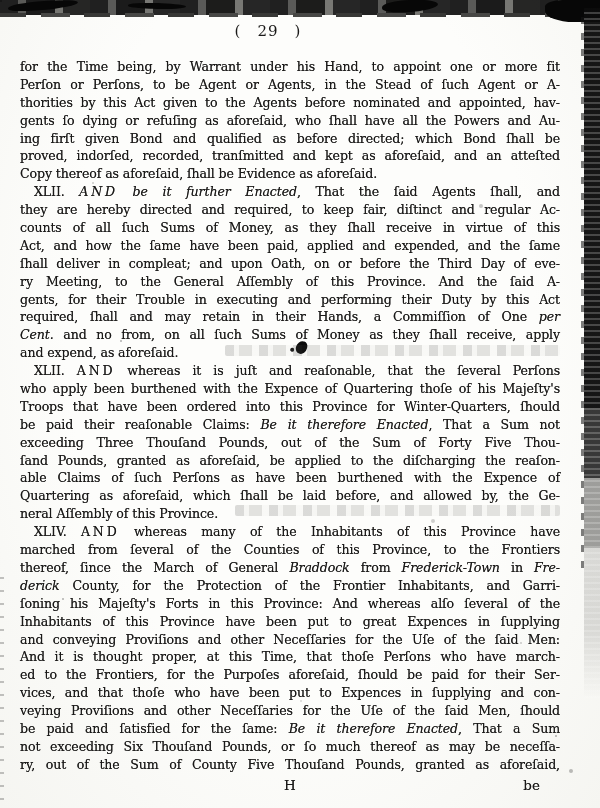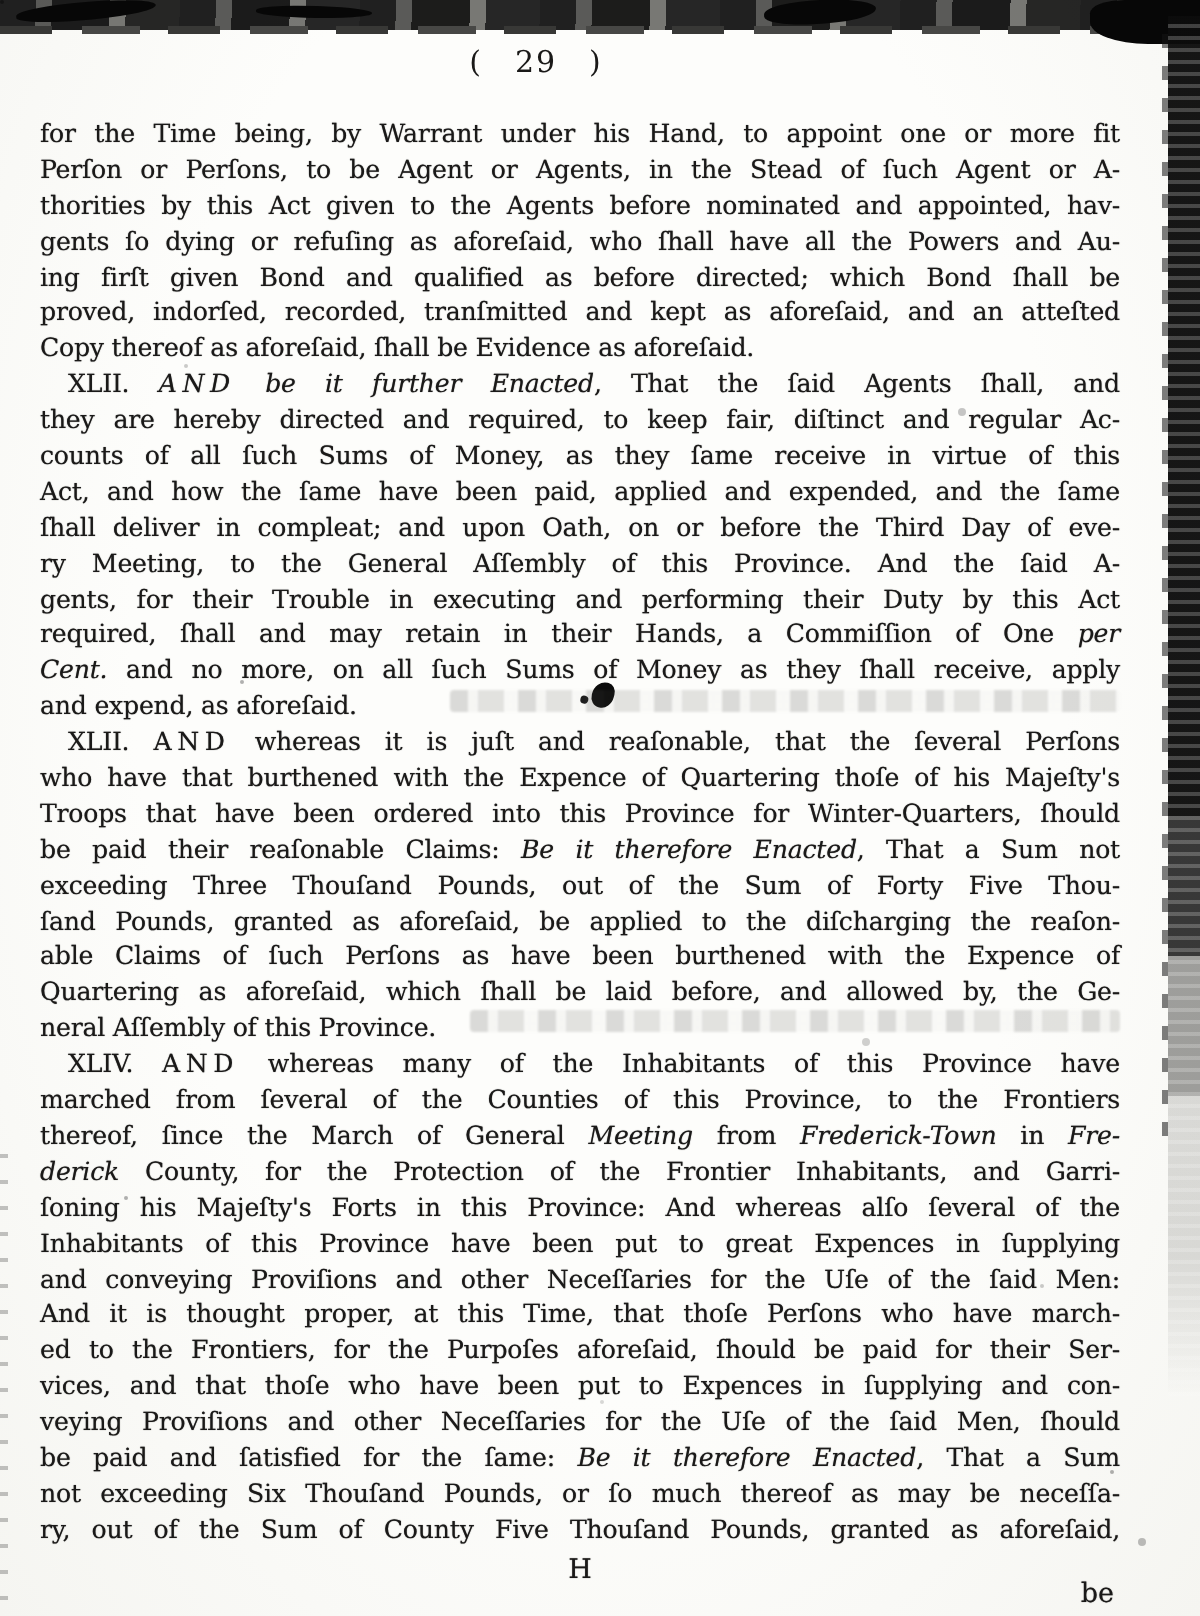--- a/index.html
+++ b/index.html
@@ -76,21 +76,21 @@
     text-shadow:0 0 .5px rgba(10,10,10,.65);
   }
   .line.first{padding-left:14px;}
   .line.last{text-align-last:left;}
   .s-rm{font-style:normal;}
   .s-it{font-style:italic;}
   .s-sp{font-style:normal; letter-spacing:.22em;}
   .s-itsp{font-style:italic; letter-spacing:.22em;}
   .footer-row{position:relative; height:20px; margin-top:3px; font-size:13.5px;}
   .sig{position:absolute; left:0; width:100%; text-align:center; text-shadow:0 0 .5px rgba(10,10,10,.65);}
-  .catchword{position:absolute; right:3px; top:0; text-shadow:0 0 .5px rgba(10,10,10,.65);margin-top:12px;}
+  .catchword{position:absolute; right:20px; top:0; text-shadow:0 0 .5px rgba(10,10,10,.65);}
 </style>
 </head>
 <body>
 
 <div class="page">
 
   <div class="top-band"></div>
   <div class="blob blob-a"></div>
   <div class="blob blob-b"></div>
   <div class="blob blob-c"></div>
@@ -111,44 +111,44 @@
           <div class="line"><span class="s-rm">Perſon or Perſons, to be Agent or Agents, in the Stead of ſuch Agent or A-</span></div>
           <div class="line"><span class="s-rm">thorities by this Act given to the Agents before nominated and appointed, hav-</span></div>
           <div class="line"><span class="s-rm">gents ſo dying or refuſing as aforeſaid, who ſhall have all the Powers and Au-</span></div>
           <div class="line"><span class="s-rm">ing firſt given Bond and qualified as before directed; which Bond ſhall be</span></div>
           <div class="line"><span class="s-rm">proved, indorſed, recorded, tranſmitted and kept as aforeſaid, and an atteſted</span></div>
           <div class="line last"><span class="s-rm">Copy thereof as aforeſaid, ſhall be Evidence as aforeſaid.</span></div>
         </div>
         <div class="para">
           <div class="line first"><span class="s-rm">XLII. </span><span class="s-itsp">AND</span><span class="s-rm"> </span><span class="s-it">be it further Enacted</span><span class="s-rm">, That the ſaid Agents ſhall, and</span></div>
           <div class="line"><span class="s-rm">they are hereby directed and required, to keep fair, diſtinct and regular Ac-</span></div>
-          <div class="line"><span class="s-rm">counts of all ſuch Sums of Money, as they ſame receive in virtue of this</span></div>
+          <div class="line"><span class="s-rm">counts of all ſuch Sums of Money, as they ſhall receive in virtue of this</span></div>
           <div class="line"><span class="s-rm">Act, and how the ſame have been paid, applied and expended, and the ſame</span></div>
           <div class="line"><span class="s-rm">ſhall deliver in compleat; and upon Oath, on or before the Third Day of eve-</span></div>
           <div class="line"><span class="s-rm">ry Meeting, to the General Aſſembly of this Province.  And the ſaid A-</span></div>
           <div class="line"><span class="s-rm">gents, for their Trouble in executing and performing their Duty by this Act</span></div>
           <div class="line"><span class="s-rm">required, ſhall and may retain in their Hands, a Commiſſion of One </span><span class="s-it">per</span></div>
-          <div class="line"><span class="s-it">Cent.</span><span class="s-rm"> and no more, on all ſuch Sums of Money as they ſhall receive, apply</span></div>
+          <div class="line"><span class="s-it">Cent.</span><span class="s-rm"> and no from, on all ſuch Sums of Money as they ſhall receive, apply</span></div>
           <div class="line last"><span class="s-rm">and expend, as aforeſaid.</span></div>
         </div>
         <div class="para">
           <div class="line first"><span class="s-rm">XLII. </span><span class="s-sp">AND</span><span class="s-rm"> whereas it is juſt and reaſonable, that the ſeveral Perſons</span></div>
-          <div class="line"><span class="s-rm">who have that burthened with the Expence of Quartering thoſe of his Majeſty's</span></div>
+          <div class="line"><span class="s-rm">who apply been burthened with the Expence of Quartering thoſe of his Majeſty's</span></div>
           <div class="line"><span class="s-rm">Troops that have been ordered into this Province for Winter-Quarters, ſhould</span></div>
           <div class="line"><span class="s-rm">be paid their reaſonable Claims: </span><span class="s-it">Be it therefore Enacted</span><span class="s-rm">, That a Sum not</span></div>
           <div class="line"><span class="s-rm">exceeding Three Thouſand Pounds, out of the Sum of Forty Five Thou-</span></div>
           <div class="line"><span class="s-rm">ſand Pounds, granted as aforeſaid, be applied to the diſcharging the reaſon-</span></div>
           <div class="line"><span class="s-rm">able Claims of ſuch Perſons as have been burthened with the Expence of</span></div>
           <div class="line"><span class="s-rm">Quartering as aforeſaid, which ſhall be laid before, and allowed by, the Ge-</span></div>
           <div class="line last"><span class="s-rm">neral Aſſembly of this Province.</span></div>
         </div>
         <div class="para">
           <div class="line first"><span class="s-rm">XLIV. </span><span class="s-sp">AND</span><span class="s-rm"> whereas many of the Inhabitants of this Province have</span></div>
           <div class="line"><span class="s-rm">marched from ſeveral of the Counties of this Province, to the Frontiers</span></div>
-          <div class="line"><span class="s-rm">thereof, ſince the March of General </span><span class="s-it">Meeting</span><span class="s-rm"> from </span><span class="s-it">Frederick-Town</span><span class="s-rm"> in </span><span class="s-it">Fre-</span></div>
+          <div class="line"><span class="s-rm">thereof, ſince the March of General </span><span class="s-it">Braddock</span><span class="s-rm"> from </span><span class="s-it">Frederick-Town</span><span class="s-rm"> in </span><span class="s-it">Fre-</span></div>
           <div class="line"><span class="s-it">derick</span><span class="s-rm"> County, for the Protection of the Frontier Inhabitants, and Garri-</span></div>
           <div class="line"><span class="s-rm">ſoning his Majeſty's Forts in this Province:  And whereas alſo ſeveral of the</span></div>
           <div class="line"><span class="s-rm">Inhabitants of this Province have been put to great Expences in ſupplying</span></div>
           <div class="line"><span class="s-rm">and conveying Proviſions and other Neceſſaries for the Uſe of the ſaid Men:</span></div>
           <div class="line"><span class="s-rm">And it is thought proper, at this Time, that thoſe Perſons who have march-</span></div>
           <div class="line"><span class="s-rm">ed to the Frontiers, for the Purpoſes aforeſaid, ſhould be paid for their Ser-</span></div>
           <div class="line"><span class="s-rm">vices, and that thoſe who have been put to Expences in ſupplying and con-</span></div>
           <div class="line"><span class="s-rm">veying Proviſions and other Neceſſaries for the Uſe of the ſaid Men, ſhould</span></div>
           <div class="line"><span class="s-rm">be paid and ſatisfied for the ſame: </span><span class="s-it">Be it therefore Enacted</span><span class="s-rm">, That a Sum</span></div>
           <div class="line"><span class="s-rm">not exceeding Six Thouſand Pounds, or ſo much thereof as may be neceſſa-</span></div>

